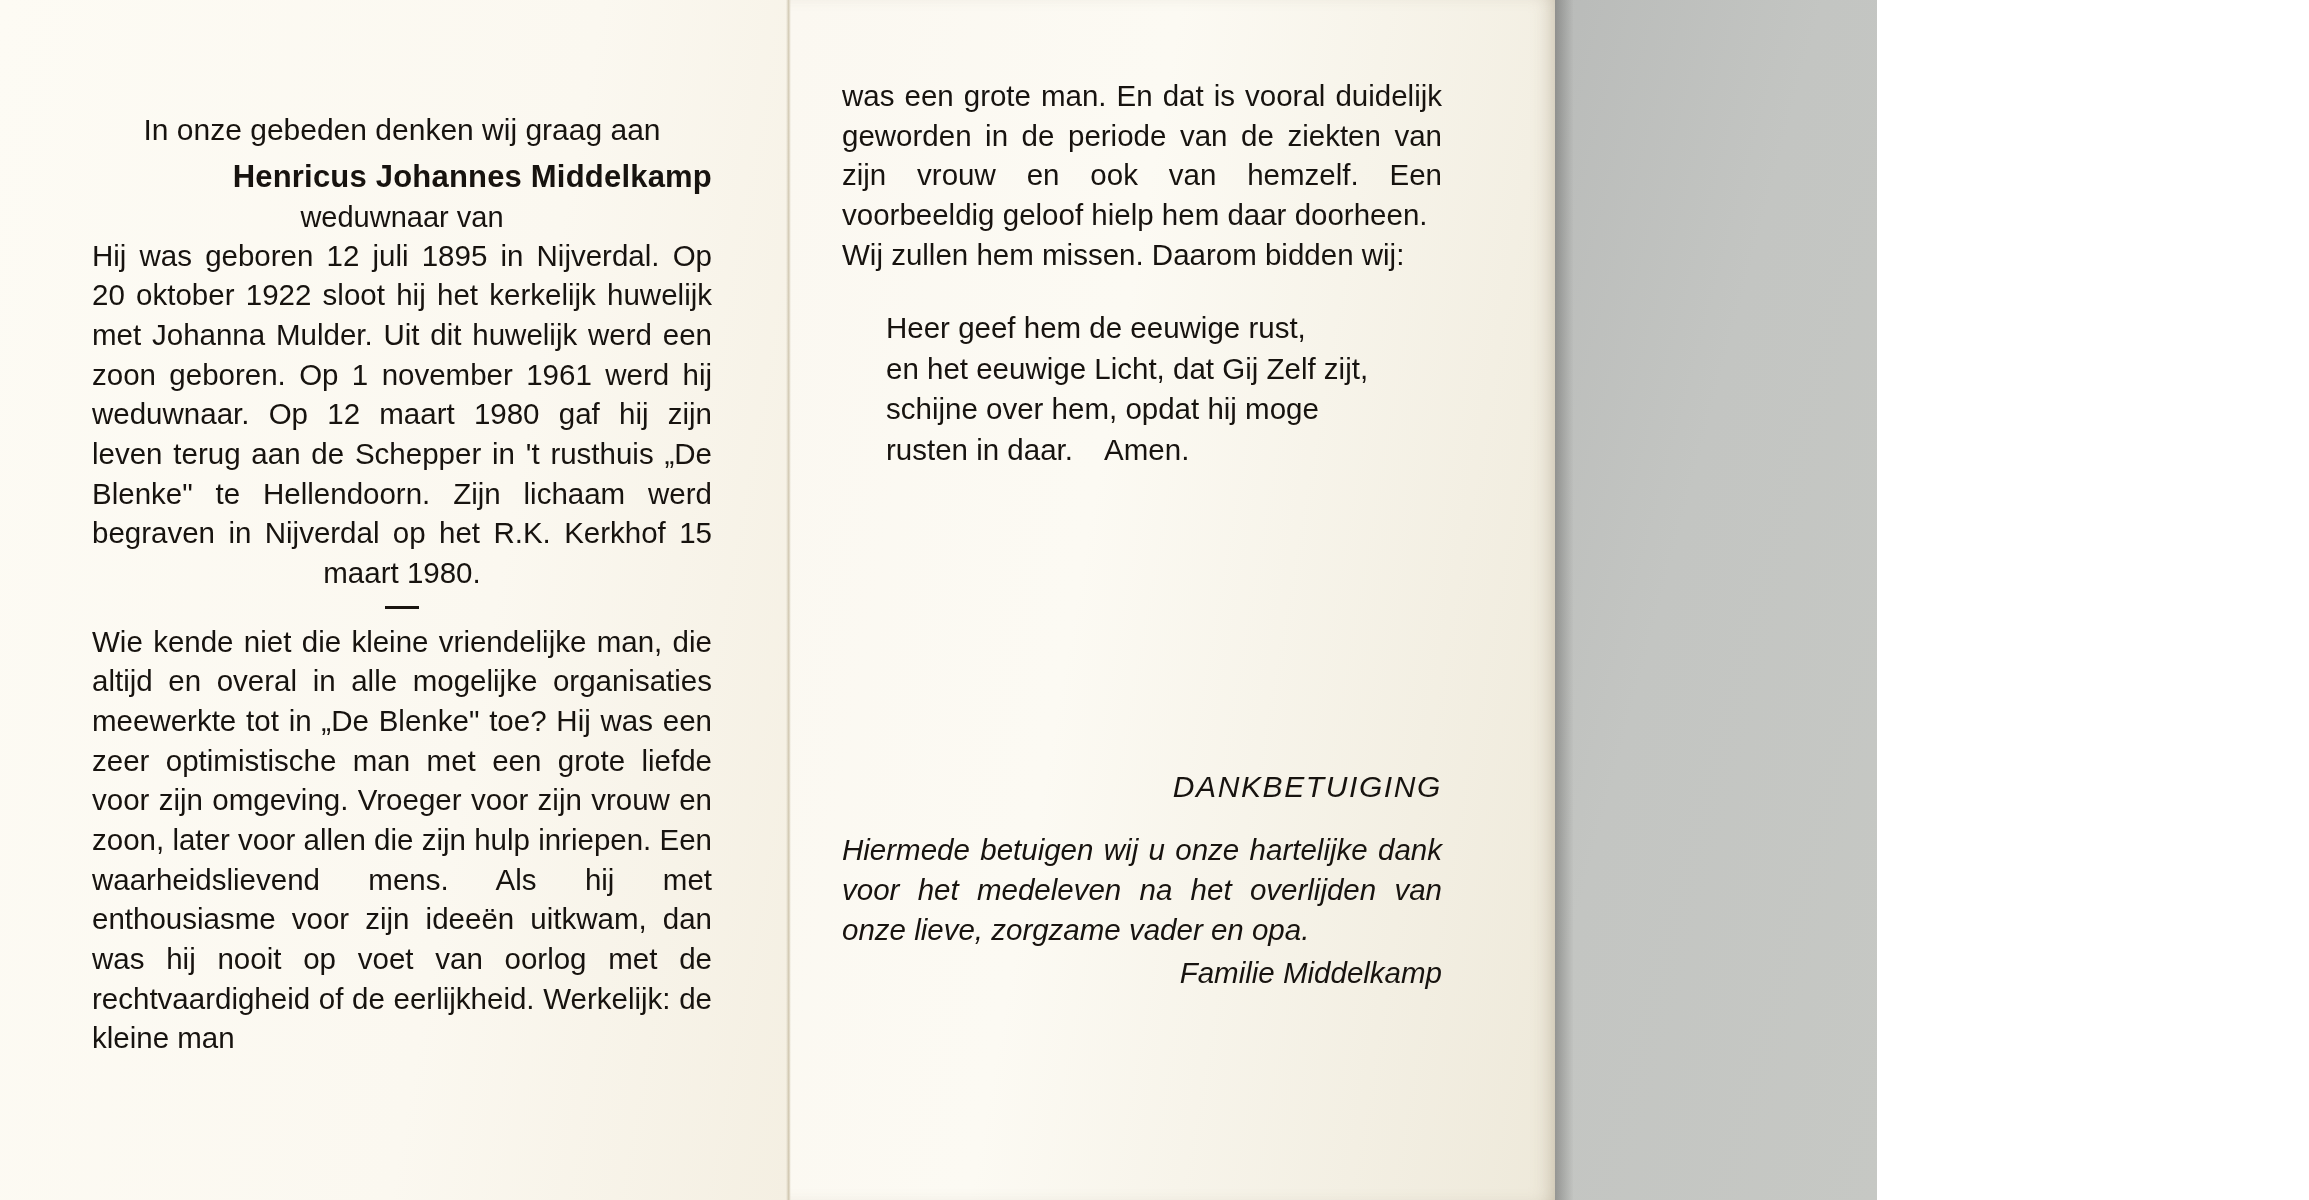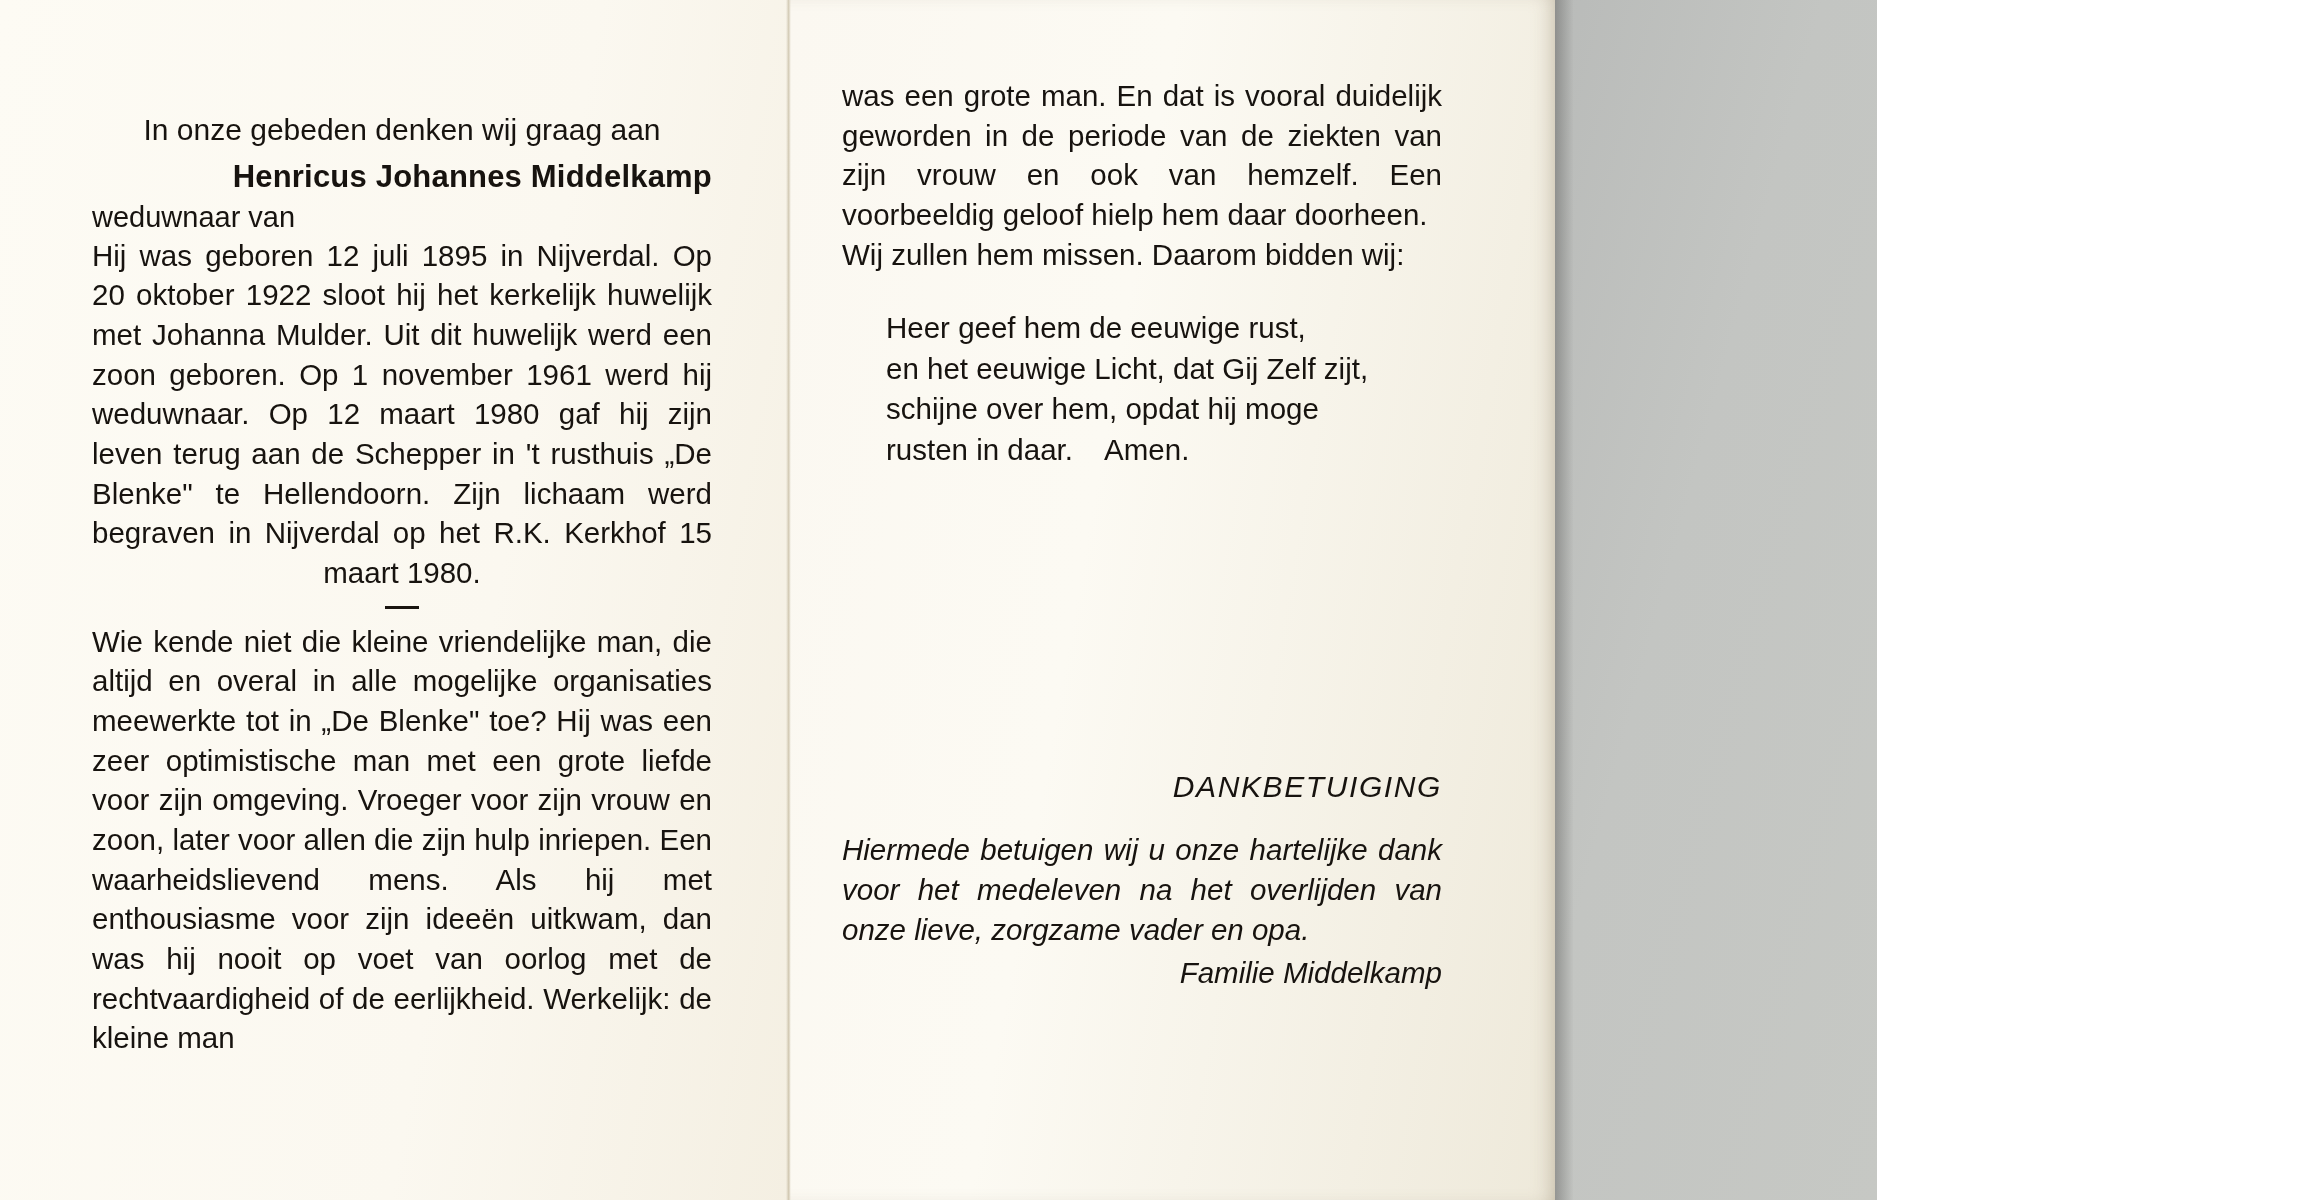--- a/index.html
+++ b/index.html
@@ -83,21 +83,21 @@
     margin: 0 0 6px 0;
   }
   .name {
     text-align: right;
     font-size: 31px;
     font-weight: bold;
     margin: 8px 0 6px 0;
     letter-spacing: 0.2px;
   }
   .relation {
-    text-align: left;
+    text-align: center;
     font-size: 29px;
     margin: 2px 0 2px 0;
   }
   .spouse {
     text-align: center;
     font-size: 29px;
     margin: 2px 0 14px 0;
     letter-spacing: 0.5px;
   }
 

